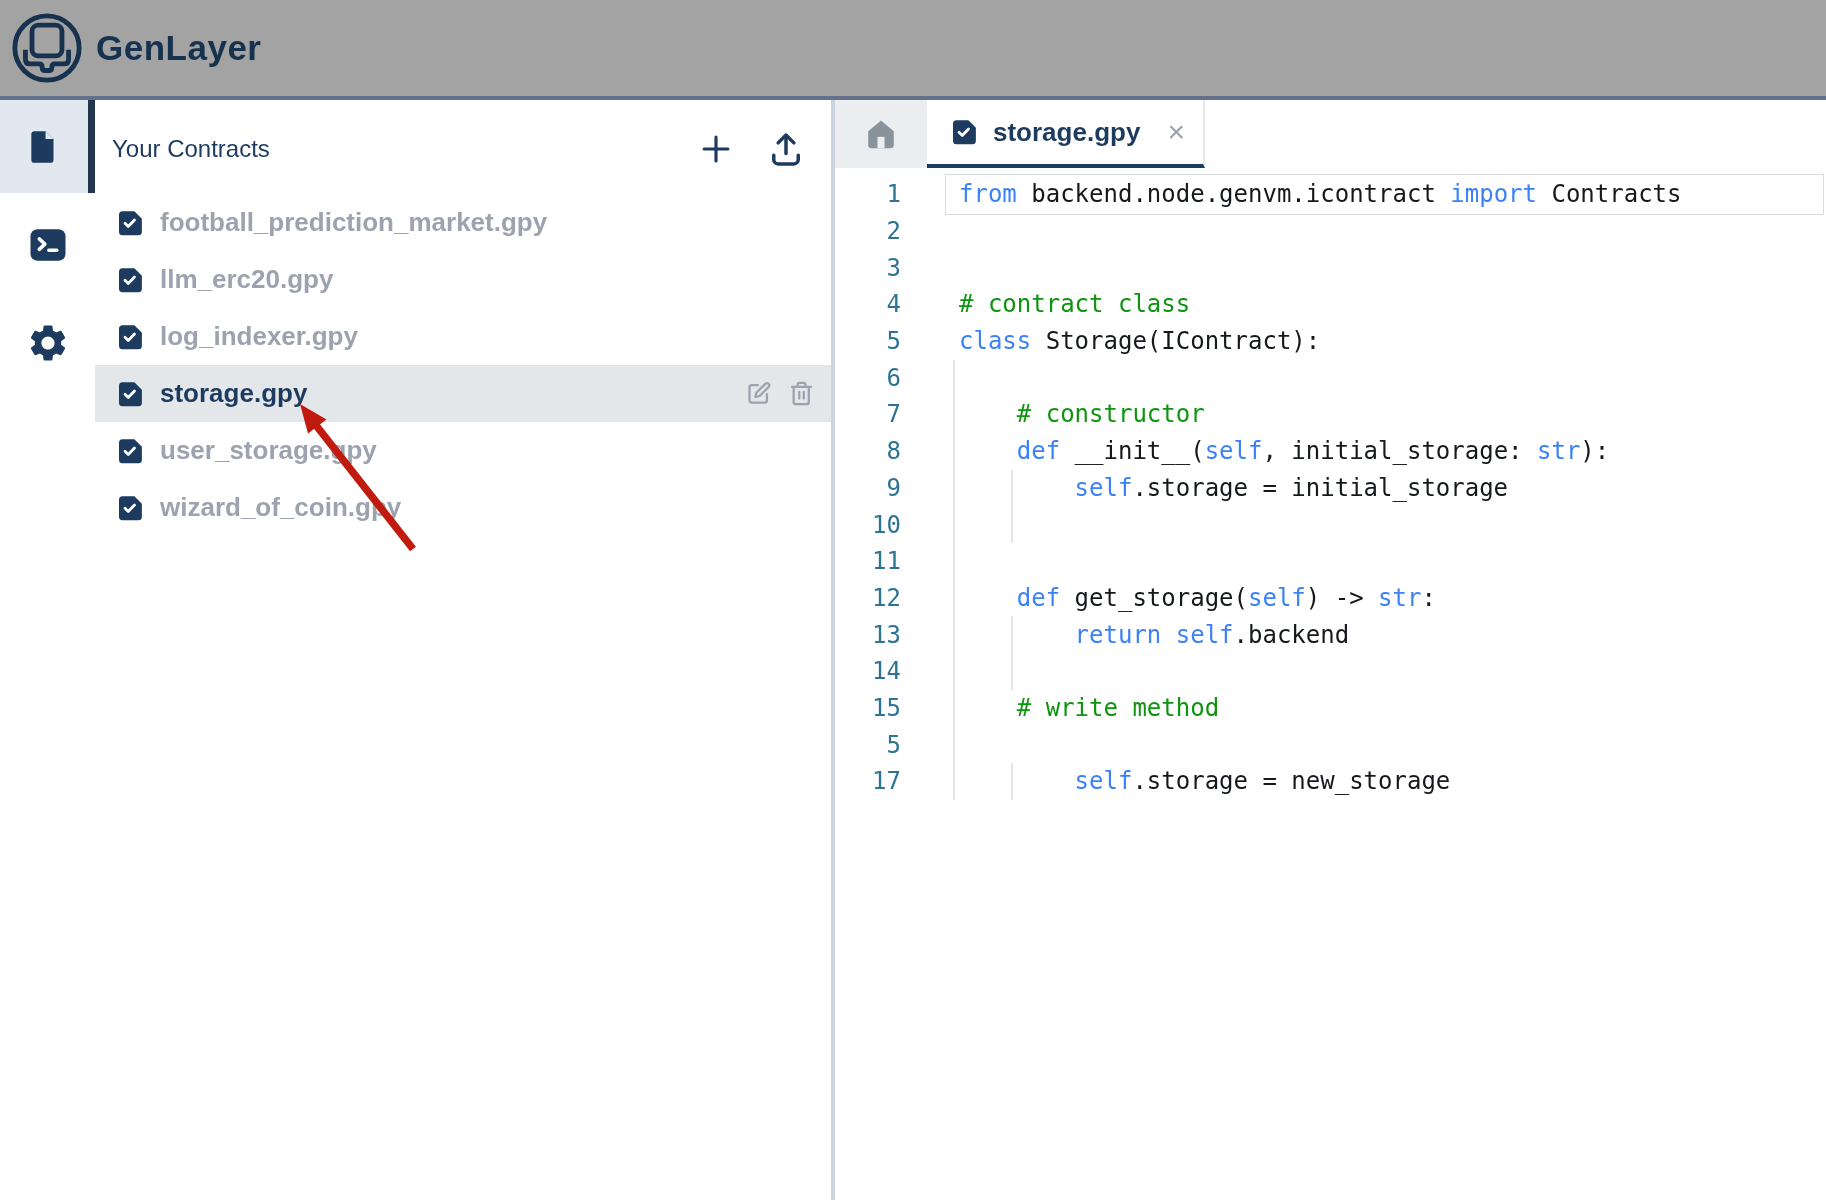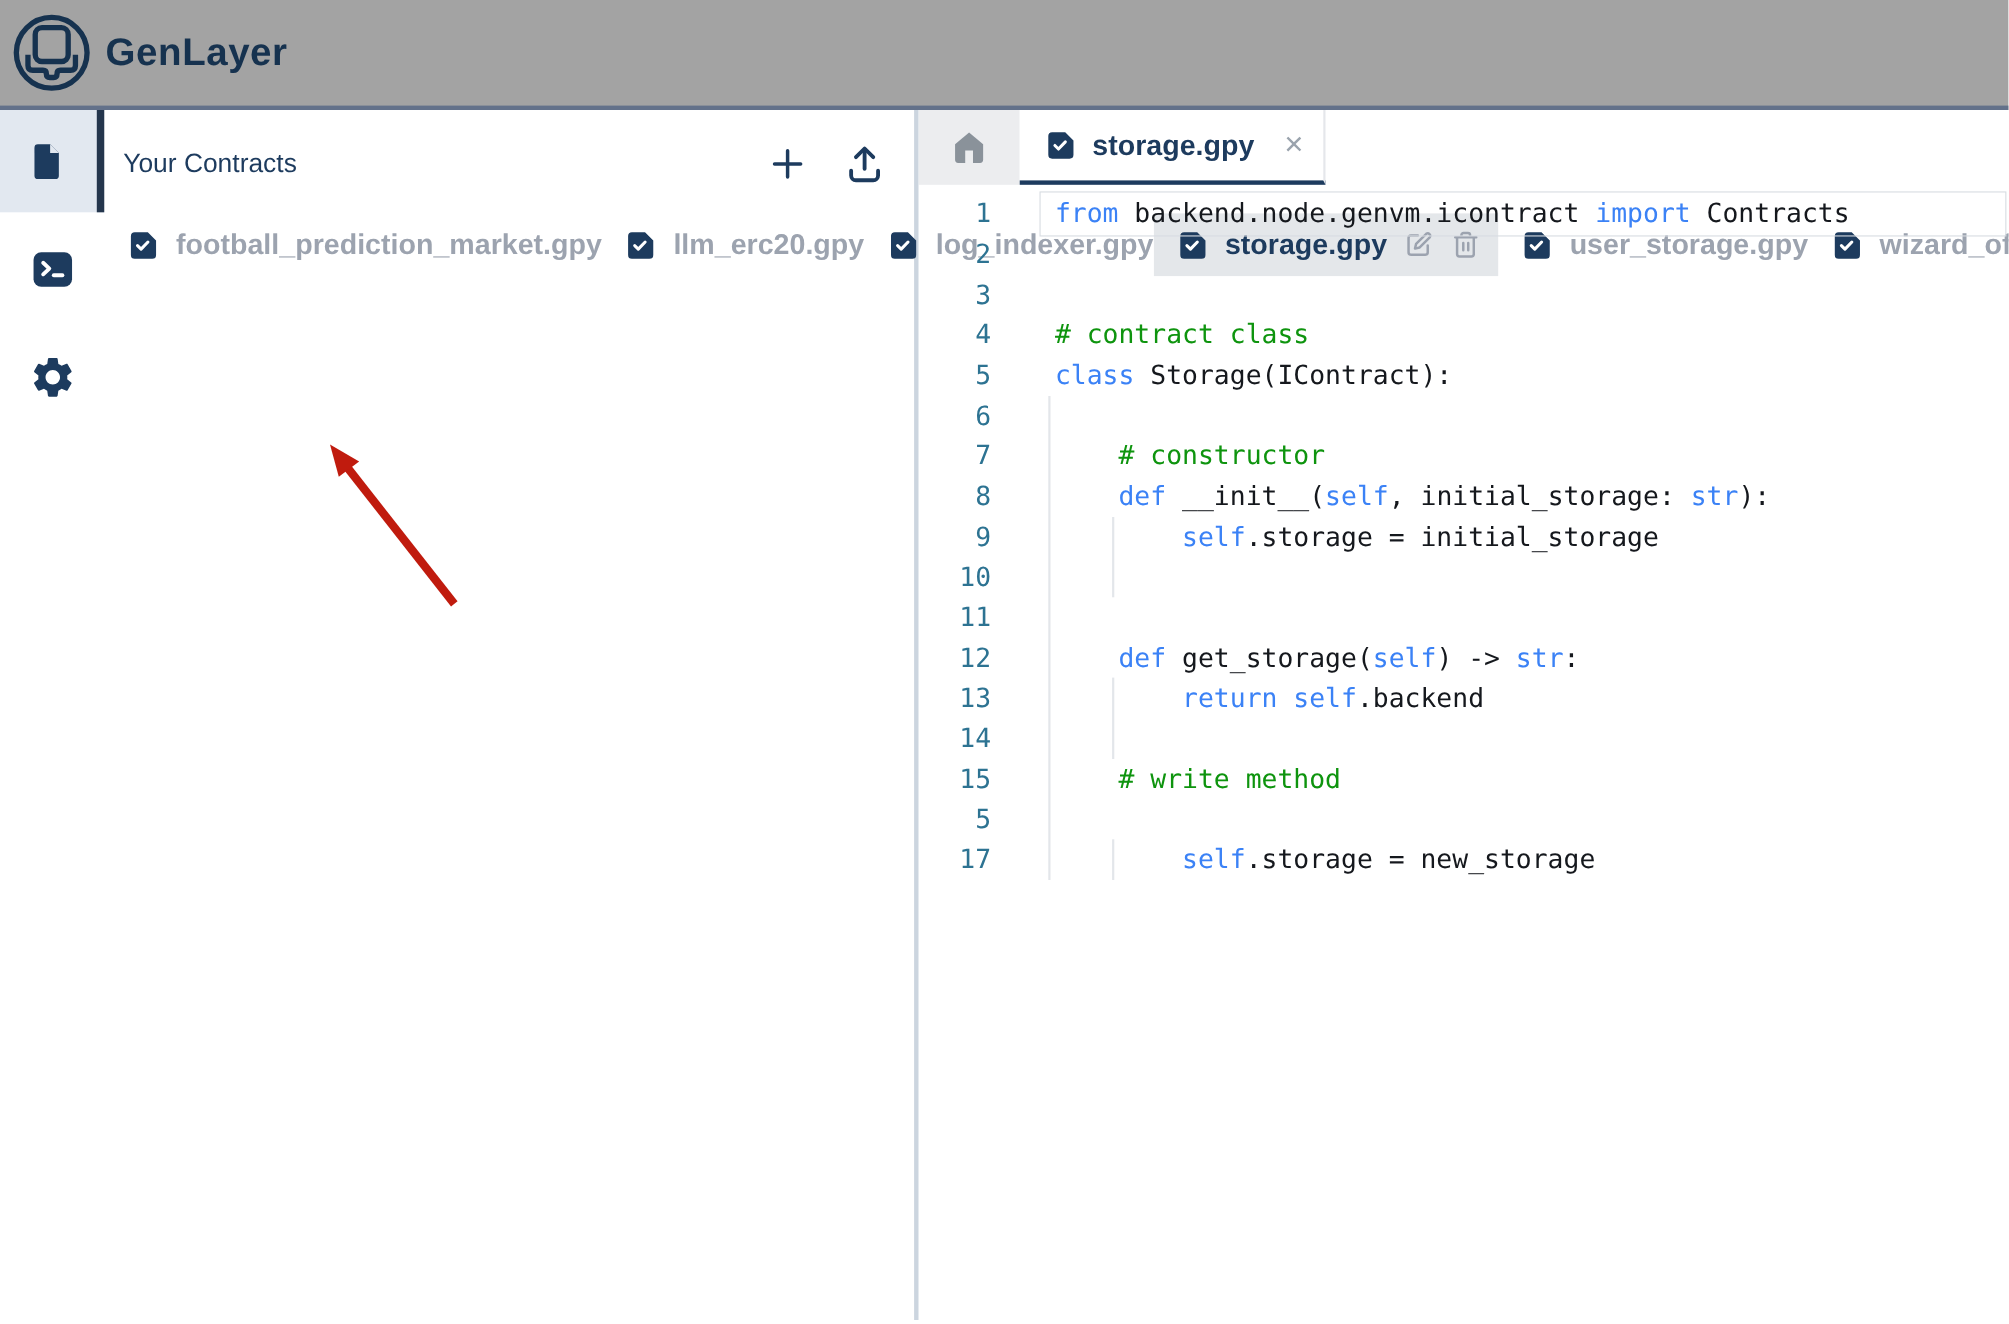--- a/index.html
+++ b/index.html
@@ -20,21 +20,21 @@
   .rail-item.active { background:#e2e8f0; border-right:7px solid #24364d; }
 
   
   .contracts { width:740px; flex-shrink:0; background:#fff; border-right:4px solid #ccd5df;
     display:flex; flex-direction:column; position:relative; }
   .panel-header { display:flex; align-items:center; padding:28px 24px 24px 17px; }
   .panel-title { flex:1; font-size:24px; font-weight:500; color:#1d3b5e; }
   .panel-actions { display:flex; gap:30px; align-items:center; }
   .icon-btn { background:none; border:none; cursor:pointer; display:flex; align-items:center; justify-content:center; padding:0; }
 
-  .file-list { display:flex; flex-direction:row; }
+  .file-list { display:flex; flex-direction:column; }
   .file-row { height:57px; display:flex; align-items:center; padding-left:20px; gap:15px; cursor:pointer; }
   .file-row .fname { font-size:26px; font-weight:600; color:#9ca3af; }
   .file-row.selected { background:#e4e7ea; }
   .file-row.selected .fname { color:#1d3b5e; font-weight:700; }
   .row-actions { margin-left:auto; margin-right:16px; display:none; gap:16px; align-items:center; }
   .file-row.selected .row-actions { display:flex; }
 
   
   .editor { flex:1; display:flex; flex-direction:column; background:#fff; min-width:0; }
   .tabbar { height:68px; display:flex; flex-shrink:0; }

